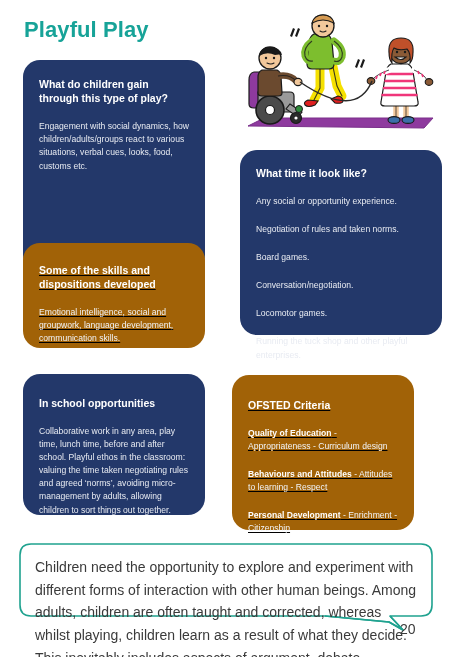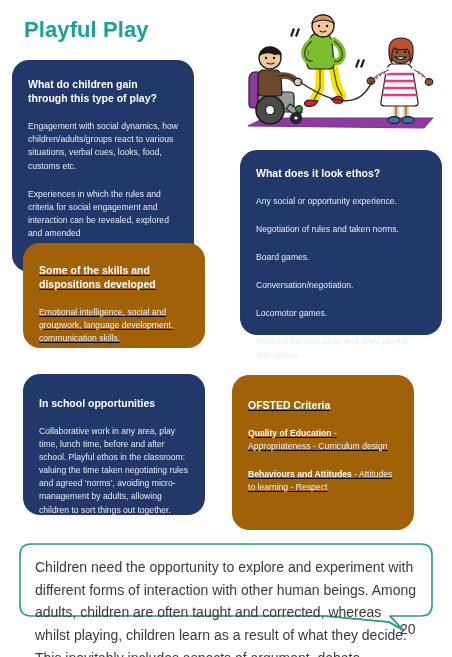--- a/index.html
+++ b/index.html
@@ -69,21 +69,21 @@
     margin: 15px 0 9px 0;
     font-size: 8.6px;
     line-height: 1.52;
     color: #E8EBF2;
   }
   .card.greyb p { color: #F2F4F8; }
   .card p:last-child { margin-bottom: 0; }
   .card p b { font-weight: bold; color: #ffffff; }
 
   
-  #card-gain        { left: 12px;  top: 60px;  width: 182px; height: 212px; }
+  #card-gain        { left: 23px;  top: 60px;  width: 182px; height: 212px; }
   #card-gain .inner { padding-top: 17px; }
 
   #card-skills        { left: 23px;  top: 243px; width: 182px; height: 105px; }
   #card-skills .inner { padding-top: 20px; }
 
   #card-school        { left: 23px;  top: 374px; width: 182px; height: 141px; }
   #card-school .inner { padding-top: 22px; }
   #card-school h2     { margin-bottom: 3px; }
   #card-school p      { margin-bottom: 0; }
 
@@ -214,56 +214,56 @@
         <path d="M62 22 l3 -8 l2 1 l-3 8 z M67 22 l3 -8 l2 1 l-3 8 z"></path>
         <path d="M127 53 l3 -8 l2 1 l-3 8 z M132 53 l3 -8 l2 1 l-3 8 z"></path>
       </g>
     </svg>
   </div>
 
   <div class="card navy" id="card-gain">
     <div class="inner">
       <h2>What do children gain through this type of play?</h2>
       <p>Engagement with social dynamics, how children/adults/groups react to various situations, verbal cues, looks, food, customs etc.</p>
-      <p>Experiences in which the rules and criteria for social engagement and interaction can be revealed, explored and amended</p>
     </div>
   </div>
 
   <div class="card greyb" id="card-skills">
     <div class="inner">
       <h2>Some of the skills and dispositions developed</h2>
       <p>Emotional intelligence, social and groupwork, language development, communication skills.</p>
     </div>
   </div>
 
   <div class="card navy" id="card-school">
     <div class="inner">
       <h2>In school opportunities</h2>
       <p>Collaborative work in any area, play time, lunch time, before and after school. Playful ethos in the classroom: valuing the time taken negotiating rules and agreed ‘norms’, avoiding micro-management by adults, allowing children to sort things out together.</p>
     </div>
   </div>
 
   <div class="card navy" id="card-look">
     <div class="inner">
-      <h2>What does it look ethos?</h2>
+      <h2>What time it look like?</h2>
       <p>Any social or opportunity experience.</p>
       <p>Negotiation of rules and taken norms.</p>
       <p>Board games.</p>
       <p>Conversation/negotiation.</p>
       <p>Locomotor games.</p>
       <p>Running the tuck shop and other playful enterprises.</p>
       <p>Creating things together.</p>
     </div>
   </div>
 
   <div class="card greyb" id="card-ofsted">
     <div class="inner">
       <h2>OFSTED Criteria</h2>
       <p><b>Quality of Education</b><span> - Appropriateness - Curriculum design</span></p>
       <p><b>Behaviours and Attitudes</b><span> - Attitudes to learning - Respect</span></p>
+      <p><b>Personal Development</b><span> - Enrichment - Citizenship</span></p>
     </div>
   </div>
 
   <div class="bubble-wrap">
     <svg viewBox="0 0 414 105" xmlns="http://www.w3.org/2000/svg">
       <path d="M12 1 L402 1 Q413 1 413 12 L413 62 Q413 73 402 73
                L371 73 L384 87 L370 79 L306 73 L12 73
                Q1 73 1 62 L1 12 Q1 1 12 1 Z" fill="#ffffff" stroke="#1FA28F" stroke-width="1.6" stroke-linejoin="round"></path>
       <path d="M306 73 L370 79 L384 87 L371 73" fill="none" stroke="#1FA28F" stroke-width="1.6" stroke-linejoin="round"></path>
     </svg>

